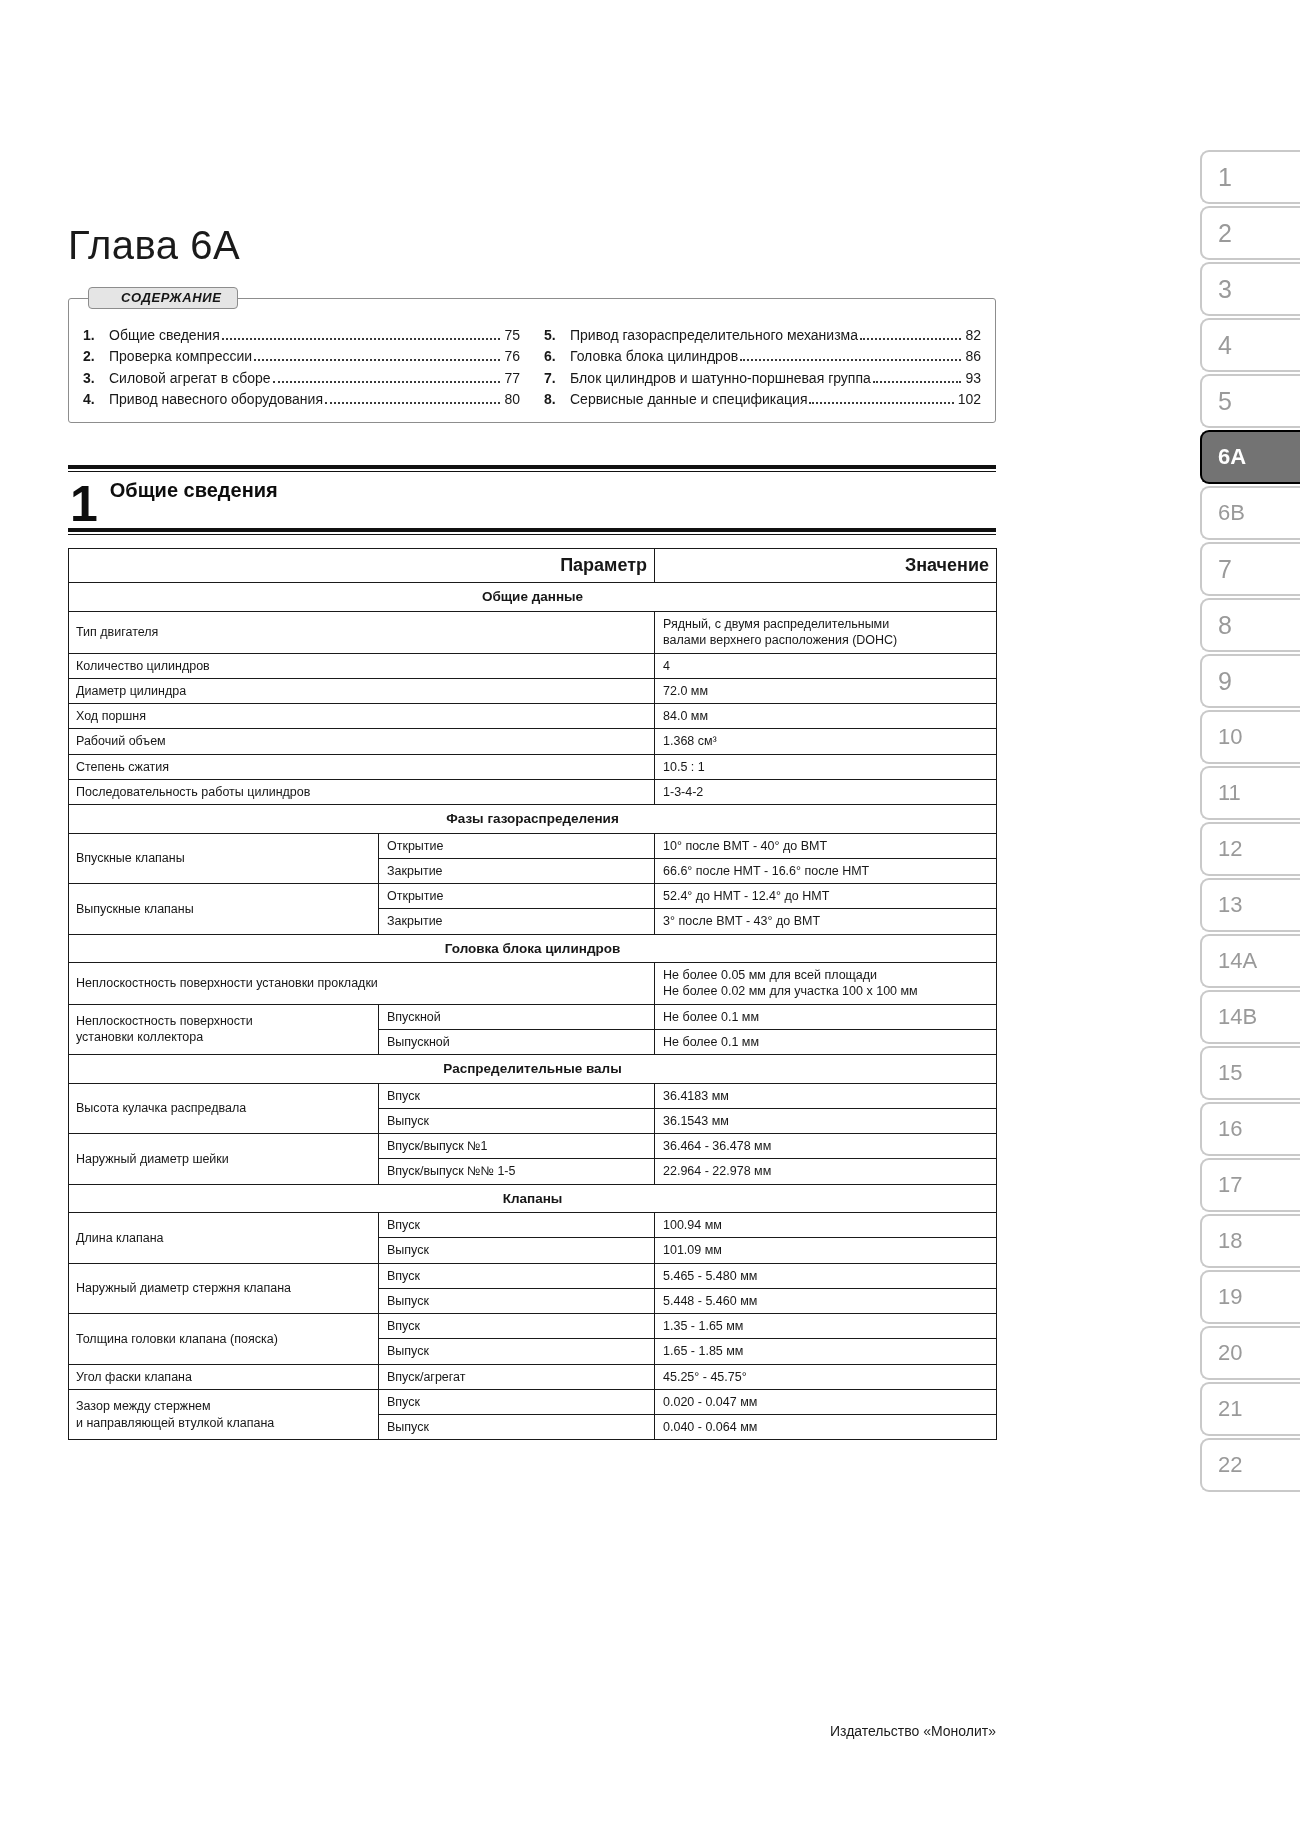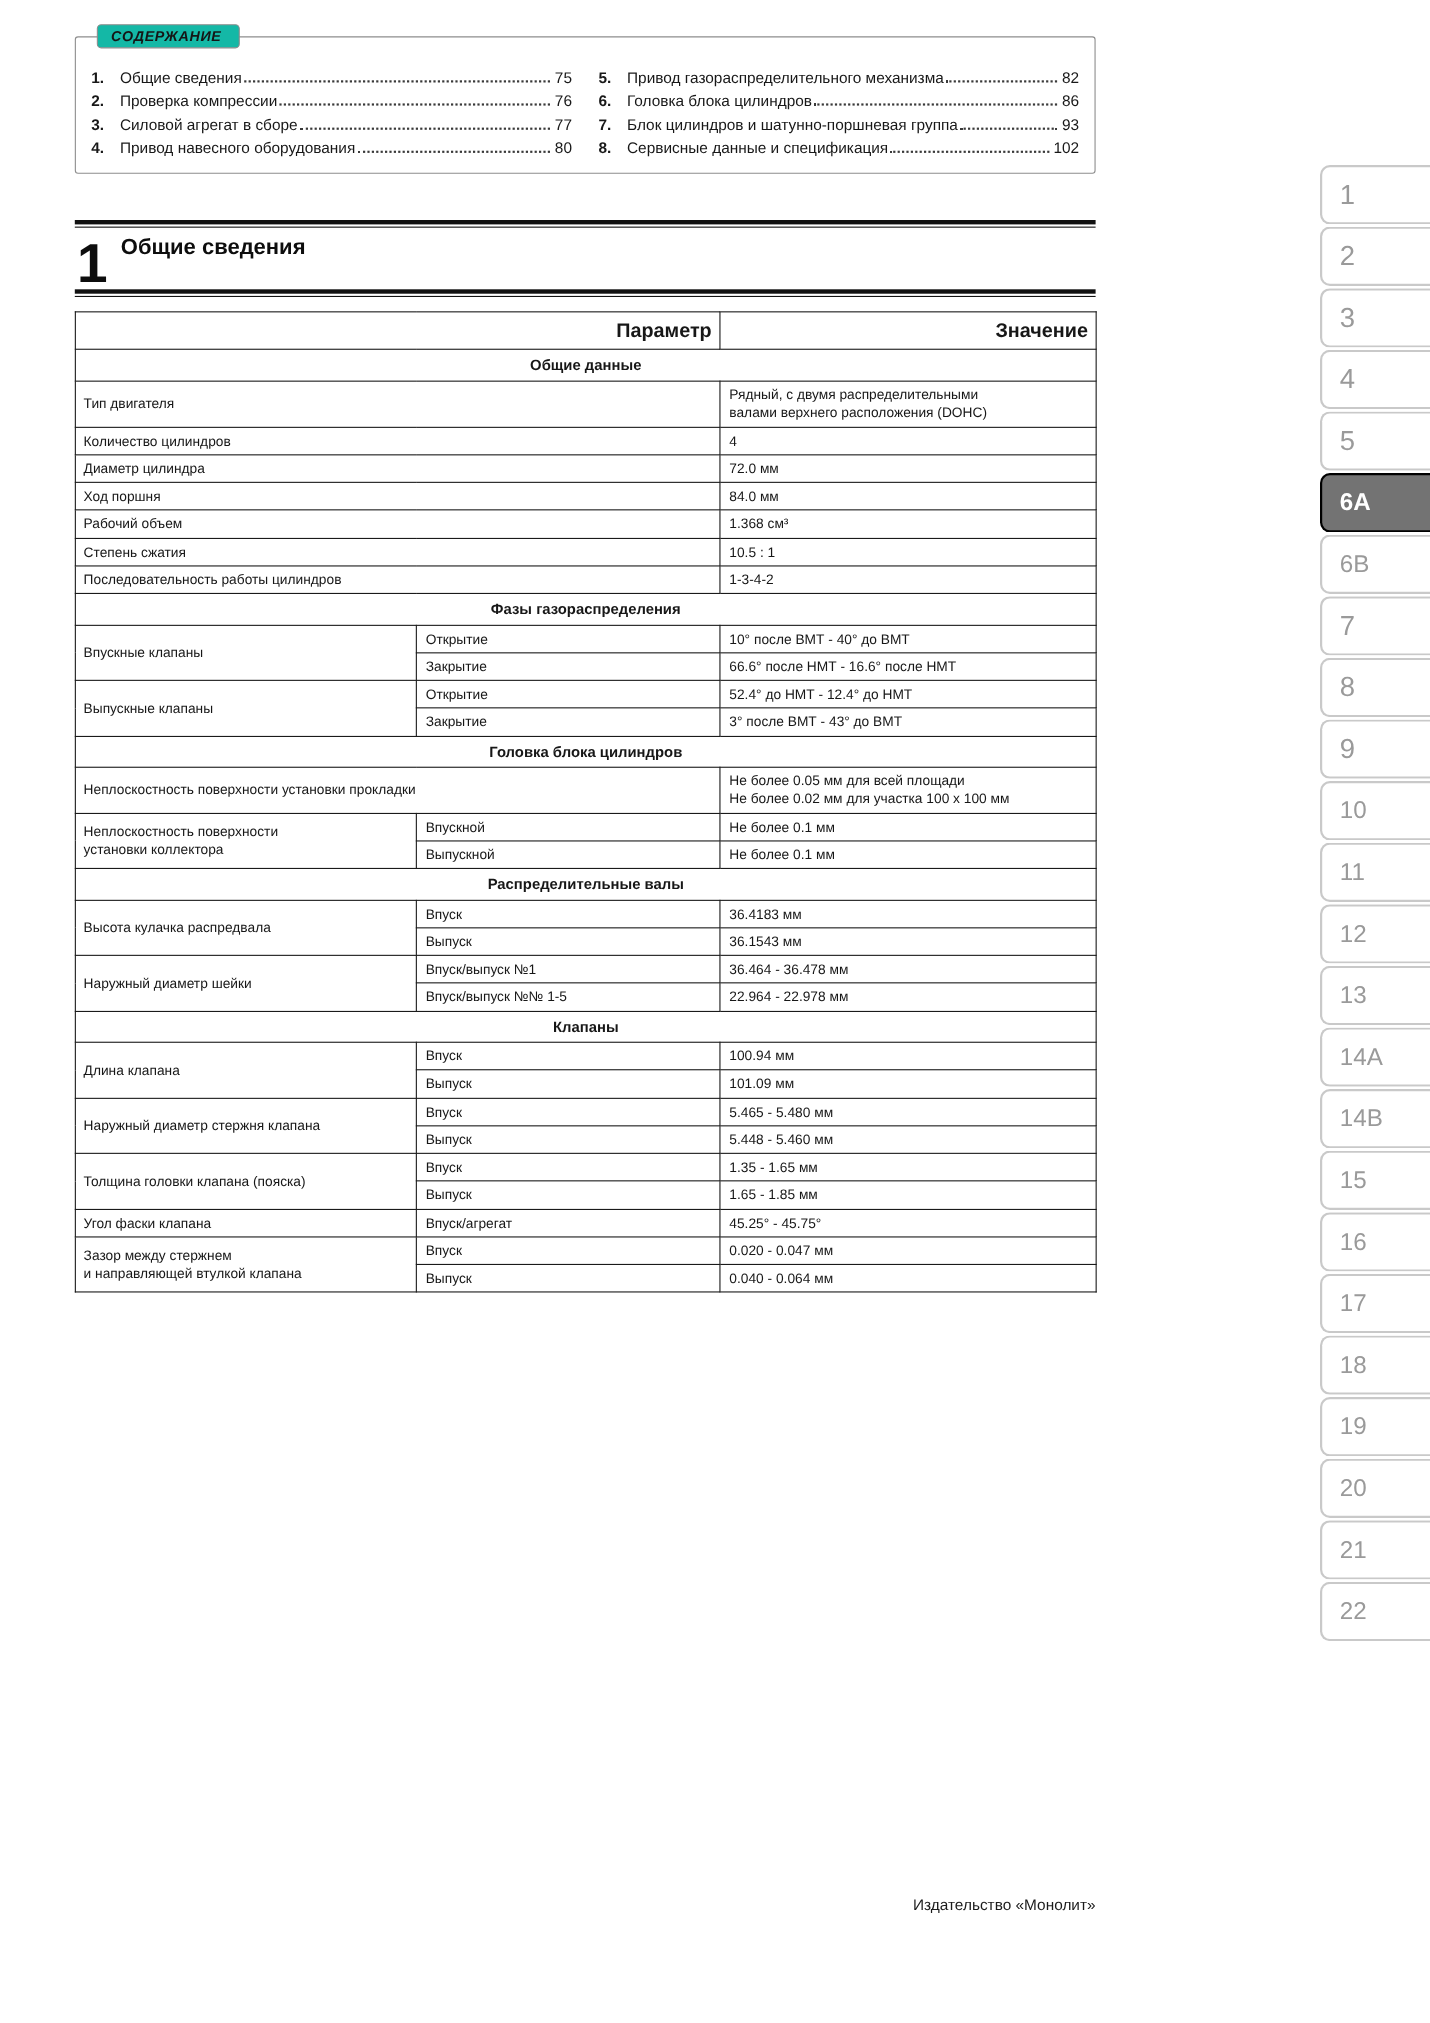--- a/index.html
+++ b/index.html
@@ -64,24 +64,24 @@
     border-radius: 3px;
     padding: 26px 14px 12px 14px;
     box-sizing: border-box;
     width: 928px;
     background: #fff;
   }
   .toc-tag {
     position: absolute;
     left: 20px;
     top: -11px;
-    background: #14b8a6;
+    background: #e5e5e5;
     border: 1.5px solid #8d8d8d;
     border-radius: 4px;
-    padding: 2px 16px 3px 12px;
+    padding: 2px 16px 3px 32px;
     font-size: 13px;
     font-weight: 700;
     font-style: italic;
     letter-spacing: 0.6px;
     color: #151515;
   }
   .toc-cols {
     display: flex;
     gap: 24px;
   }
@@ -224,20 +224,21 @@
     color: #1b1b1b;
   }
 </style>
 </head>
 <body>
 
 <div class="page">
 
   <div class="content">
 
+    <div class="chapter-label">Глава 6А</div>
 
 
     <div class="toc-wrap">
       <div class="toc-tag">СОДЕРЖАНИЕ</div>
       <div class="toc-box">
         <div class="toc-cols">
           <div class="toc-col" id="toc-left">
               <div class="toc-row">
                 <span class="toc-num">1.</span>
                 <span class="toc-label">Общие сведения</span>

